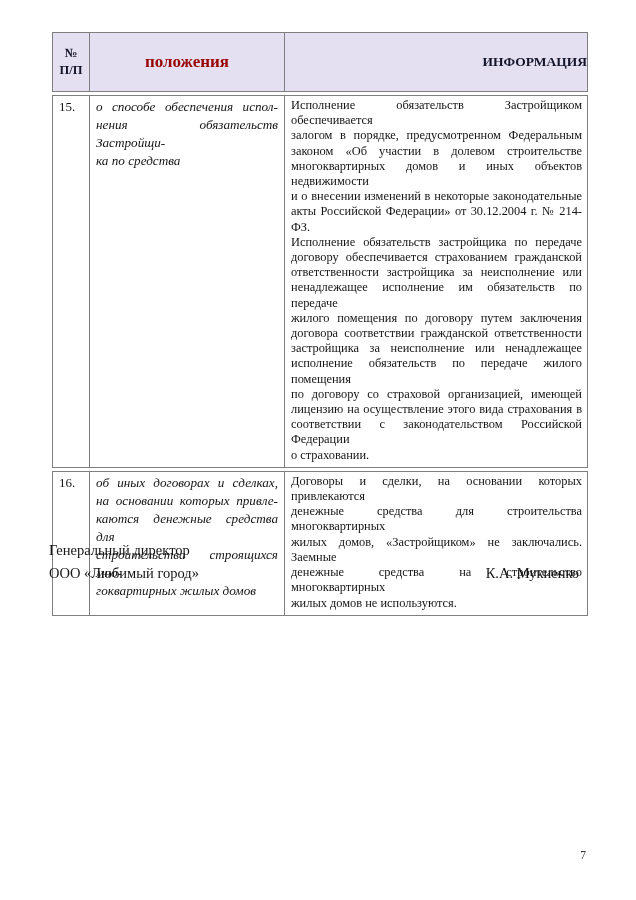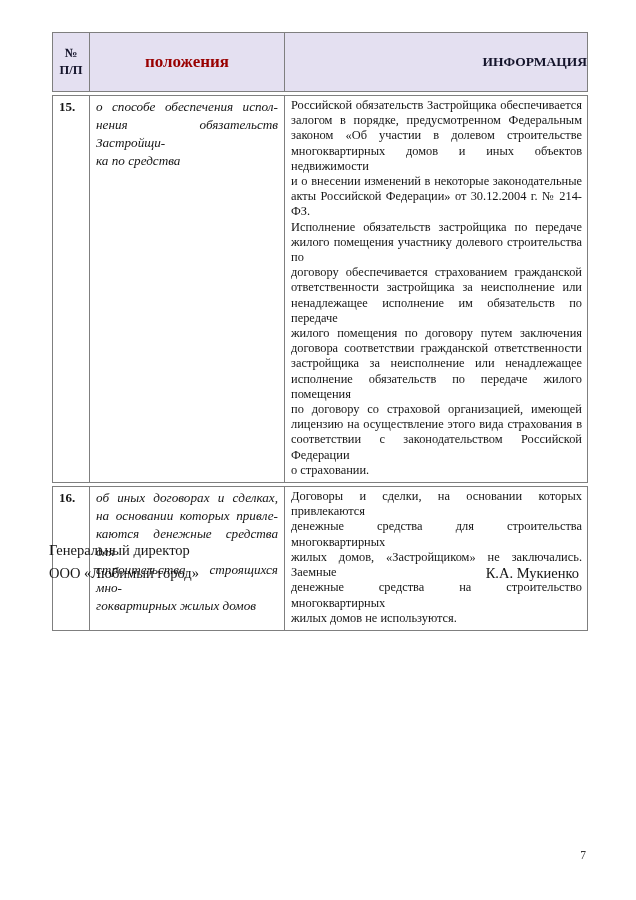--- a/index.html
+++ b/index.html
@@ -60,21 +60,21 @@
   .head-main .line { line-height: 26px; }
   .head-info {
     font-weight: bold;
     font-size: 13.5px;
     color: #14142b;
     text-align: right;
   }
 
   
   .num-cell {
-    font-weight: bold;
+    font-weight: normal;
     font-size: 13px;
     padding: 3px 3px 0 6px;
   }
   .main-cell {
     font-size: 13.2px;
     padding: 2px 6px 4px 6px;
     font-style: italic;
   }
   .main-cell .line { line-height: 18px; }
   .info-cell {
@@ -145,28 +145,27 @@
     </div>
 
     <div class="trow">
       <div class="cell c1 num-cell">15.</div>
       <div class="cell c2 main-cell">
           <div class="line">о способе обеспечения испол-</div>
           <div class="line">нения обязательств Застройщи-</div>
           <div class="line last">ка по средства</div>
         </div>
       <div class="cell c3 info-cell">
-          <div class="line">Российской обязательств Застройщика обеспечивается</div>
+          <div class="line">Исполнение обязательств Застройщиком обеспечивается</div>
           <div class="line">залогом в порядке, предусмотренном Федеральным</div>
           <div class="line">законом «Об участии в долевом строительстве</div>
           <div class="line">многоквартирных домов и иных объектов недвижимости</div>
           <div class="line">и о внесении изменений в некоторые законодательные</div>
           <div class="line">акты Российской Федерации» от 30.12.2004 г. № 214-ФЗ.</div>
           <div class="line">Исполнение обязательств застройщика по передаче</div>
-          <div class="line">жилого помещения участнику долевого строительства по</div>
           <div class="line">договору обеспечивается страхованием гражданской</div>
           <div class="line">ответственности застройщика за неисполнение или</div>
           <div class="line">ненадлежащее исполнение им обязательств по передаче</div>
           <div class="line">жилого помещения по договору путем заключения</div>
           <div class="line">договора соответствии гражданской ответственности</div>
           <div class="line">застройщика за неисполнение или ненадлежащее</div>
           <div class="line">исполнение обязательств по передаче жилого помещения</div>
           <div class="line">по договору со страховой организацией, имеющей</div>
           <div class="line">лицензию на осуществление этого вида страхования в</div>
           <div class="line">соответствии с законодательством Российской Федерации</div>

